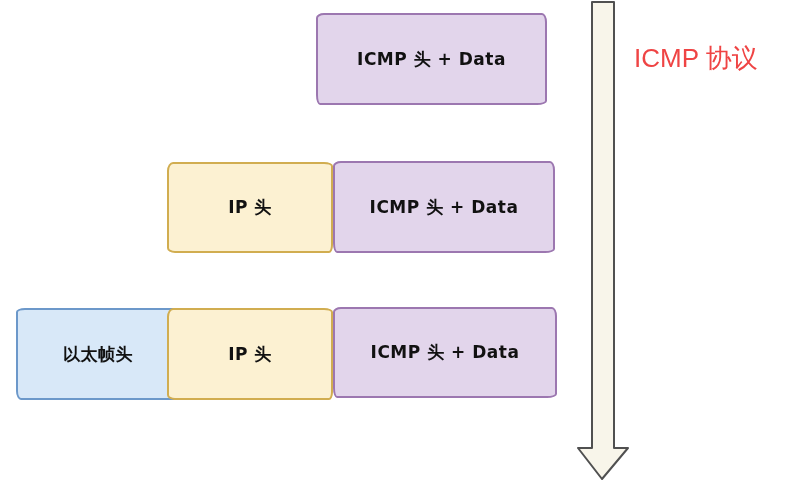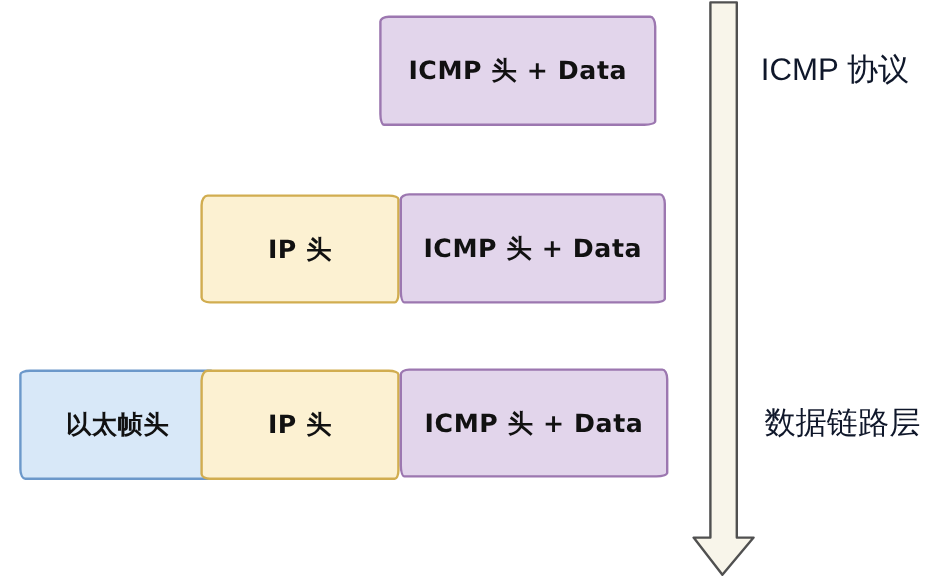--- a/index.html
+++ b/index.html
@@ -18,21 +18,21 @@
   
   .box {
     position: absolute;
     box-sizing: border-box;
     border: 2.5px solid #000;
     display: flex;
     align-items: center;
     justify-content: center;
     font-family: "DejaVu Sans", sans-serif;
     font-weight: bold;
-    font-size: 21px;
+    font-size: 17px;
     color: #111111;
     letter-spacing: 0.5px;
     white-space: nowrap;
   }
   .box.icmp {
     background: var(--icmp-fill);
     border-color: var(--icmp-border);
     border-radius: 8px 5px 10px 4px / 5px 9px 4px 10px;
   }
   .box.ip {
@@ -51,21 +51,21 @@
   .b-r3-eth  { left: 16px;   top: 308px; width: 164px; height: 92px; }
   .b-r3-ip   { left: 167px; top: 308px; width: 166px; height: 92px; }
   .b-r3-icmp { left: 333px; top: 307px; width: 224px; height: 91px; }
 
   
   .layer-label {
     position: absolute;
     font-family: "Liberation Sans", "DejaVu Sans", sans-serif;
     font-size: 26px;
     font-weight: 400;
-    color: #0f172a;
+    color: #ef4444;
     white-space: nowrap;
     line-height: 30px;
   }
   .label-1 { left: 634px; top: 43px; }
   .label-2 { left: 648px; top: 196px; }
   .label-3 { left: 637px; top: 337px; }
 
   
   .arrow-svg {
     position: absolute;
@@ -96,19 +96,18 @@
     <span>以太帧头</span>
   </div>
   <div class="box ip b-r3-ip">
     <span>IP 头</span>
   </div>
   <div class="box icmp b-r3-icmp">
     <span>ICMP 头 + Data</span>
   </div>
 
   <div class="layer-label label-1">ICMP 协议</div>
-  <div class="layer-label label-3">数据链路层</div>
 
   <svg class="arrow-svg" viewBox="0 0 789 480" xmlns="http://www.w3.org/2000/svg">
     <polygon id="down-arrow-shape" points="592,2 614,2 614,448 628,448 602,479 578,448 592,448" fill="#F8F5EA" stroke="#505050" stroke-width="2" stroke-linejoin="round"></polygon>
   </svg>
 
 </div>
 
 </body></html>

